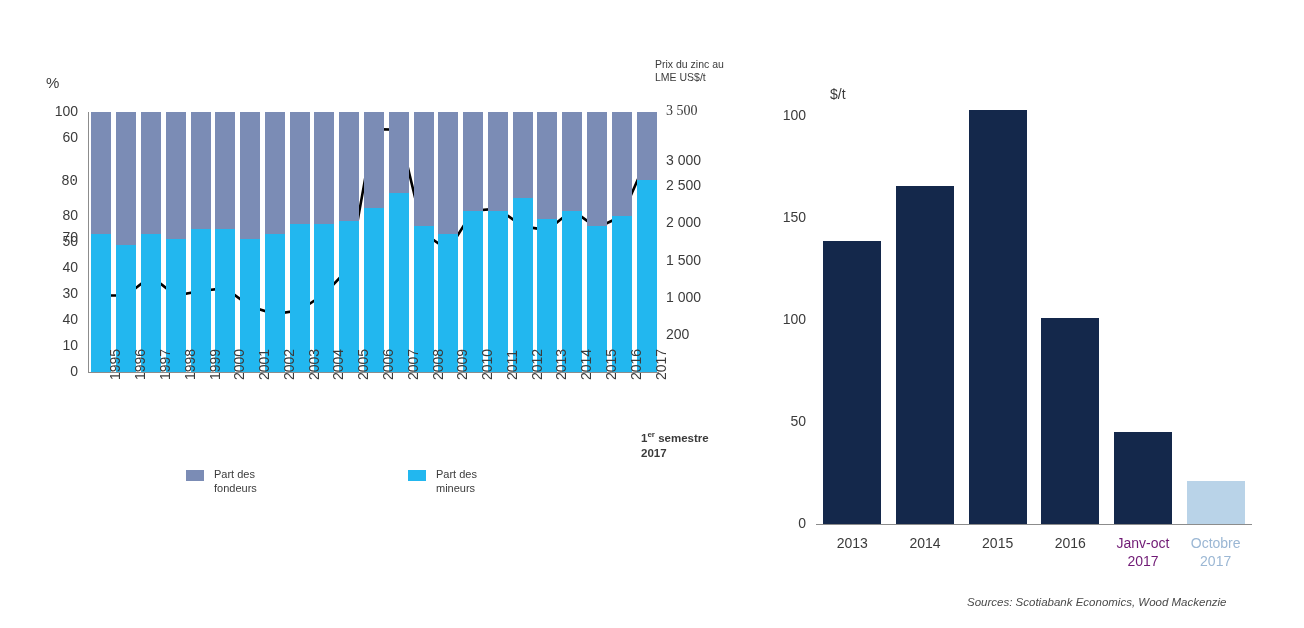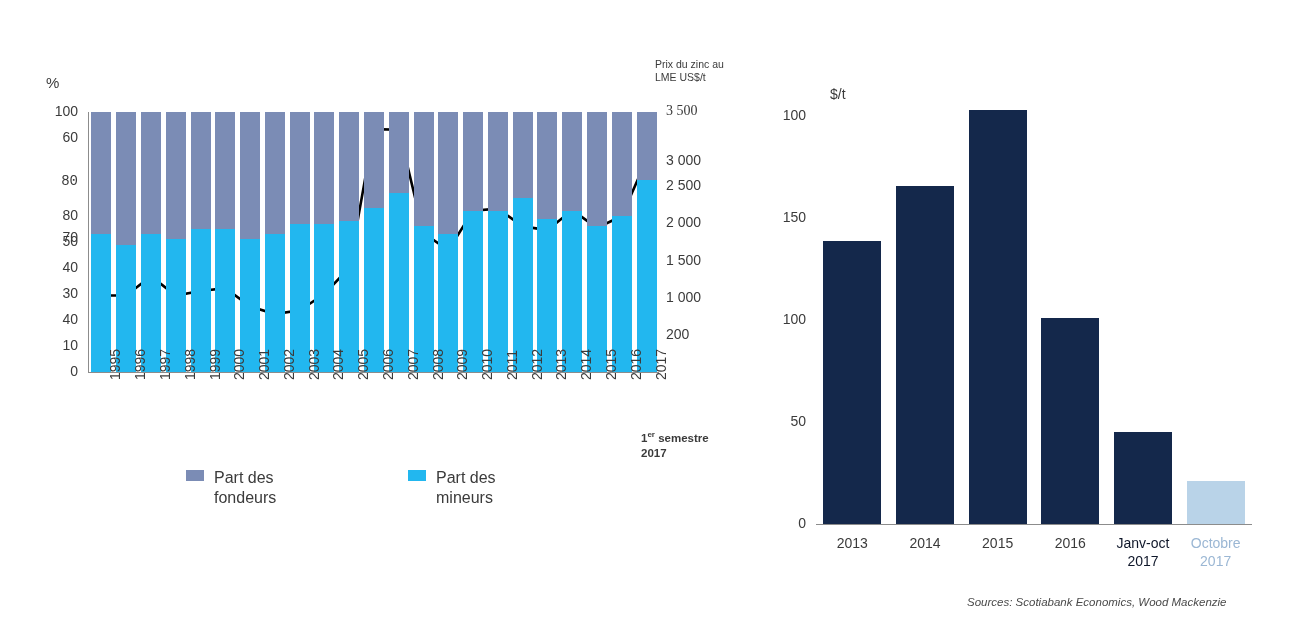--- a/index.html
+++ b/index.html
@@ -146,21 +146,21 @@
     align-items: flex-start;
   }
   .legend-swatch {
     width: 18px;
     height: 11px;
     margin-top: 2px;
     margin-right: 10px;
     flex: 0 0 auto;
   }
   .legend-text {
-    font-size: 16px;
+    font-size: 11px;
     color: #3b3b3b;
     line-height: 1.25;
     white-space: pre-line;
   }
   #left-source { left: 232px; top: 524px; }
 
   
   #right-panel {
     position: absolute;
     left: 748px;
@@ -393,19 +393,19 @@
     <div class="source" id="right-source">Sources: Scotiabank Economics, Wood Mackenzie</div>
   <div class="ytick2" style="top: 515px;">0</div>
       <div class="ytick2" style="top: 413.095px;">50</div>
       <div class="ytick2" style="top: 311.19px;">100</div>
       <div class="ytick2" style="top: 209.286px;">150</div>
       <div class="ytick2" style="top: 107.381px;">100</div>
       <div class="xtick2" style="left: 68px; width: 72.6667px; top: 534px; color: rgb(59, 59, 59);">2013</div>
       <div class="xtick2" style="left: 140.667px; width: 72.6667px; top: 534px; color: rgb(59, 59, 59);">2014</div>
       <div class="xtick2" style="left: 213.333px; width: 72.6667px; top: 534px; color: rgb(59, 59, 59);">2015</div>
       <div class="xtick2" style="left: 286px; width: 72.6667px; top: 534px; color: rgb(59, 59, 59);">2016</div>
-      <div class="xtick2" style="left: 358.667px; width: 72.6667px; top: 534px; color: #0f172a;">Janv-oct
+      <div class="xtick2" style="left: 358.667px; width: 72.6667px; top: 534px; color: #701a75;">Janv-oct
 2017</div>
       <div class="xtick2" style="left: 431.333px; width: 72.6667px; top: 534px; color: rgb(155, 183, 212);">Octobre
 2017</div>
     </div>
 
 </div>
 
 </body></html>

